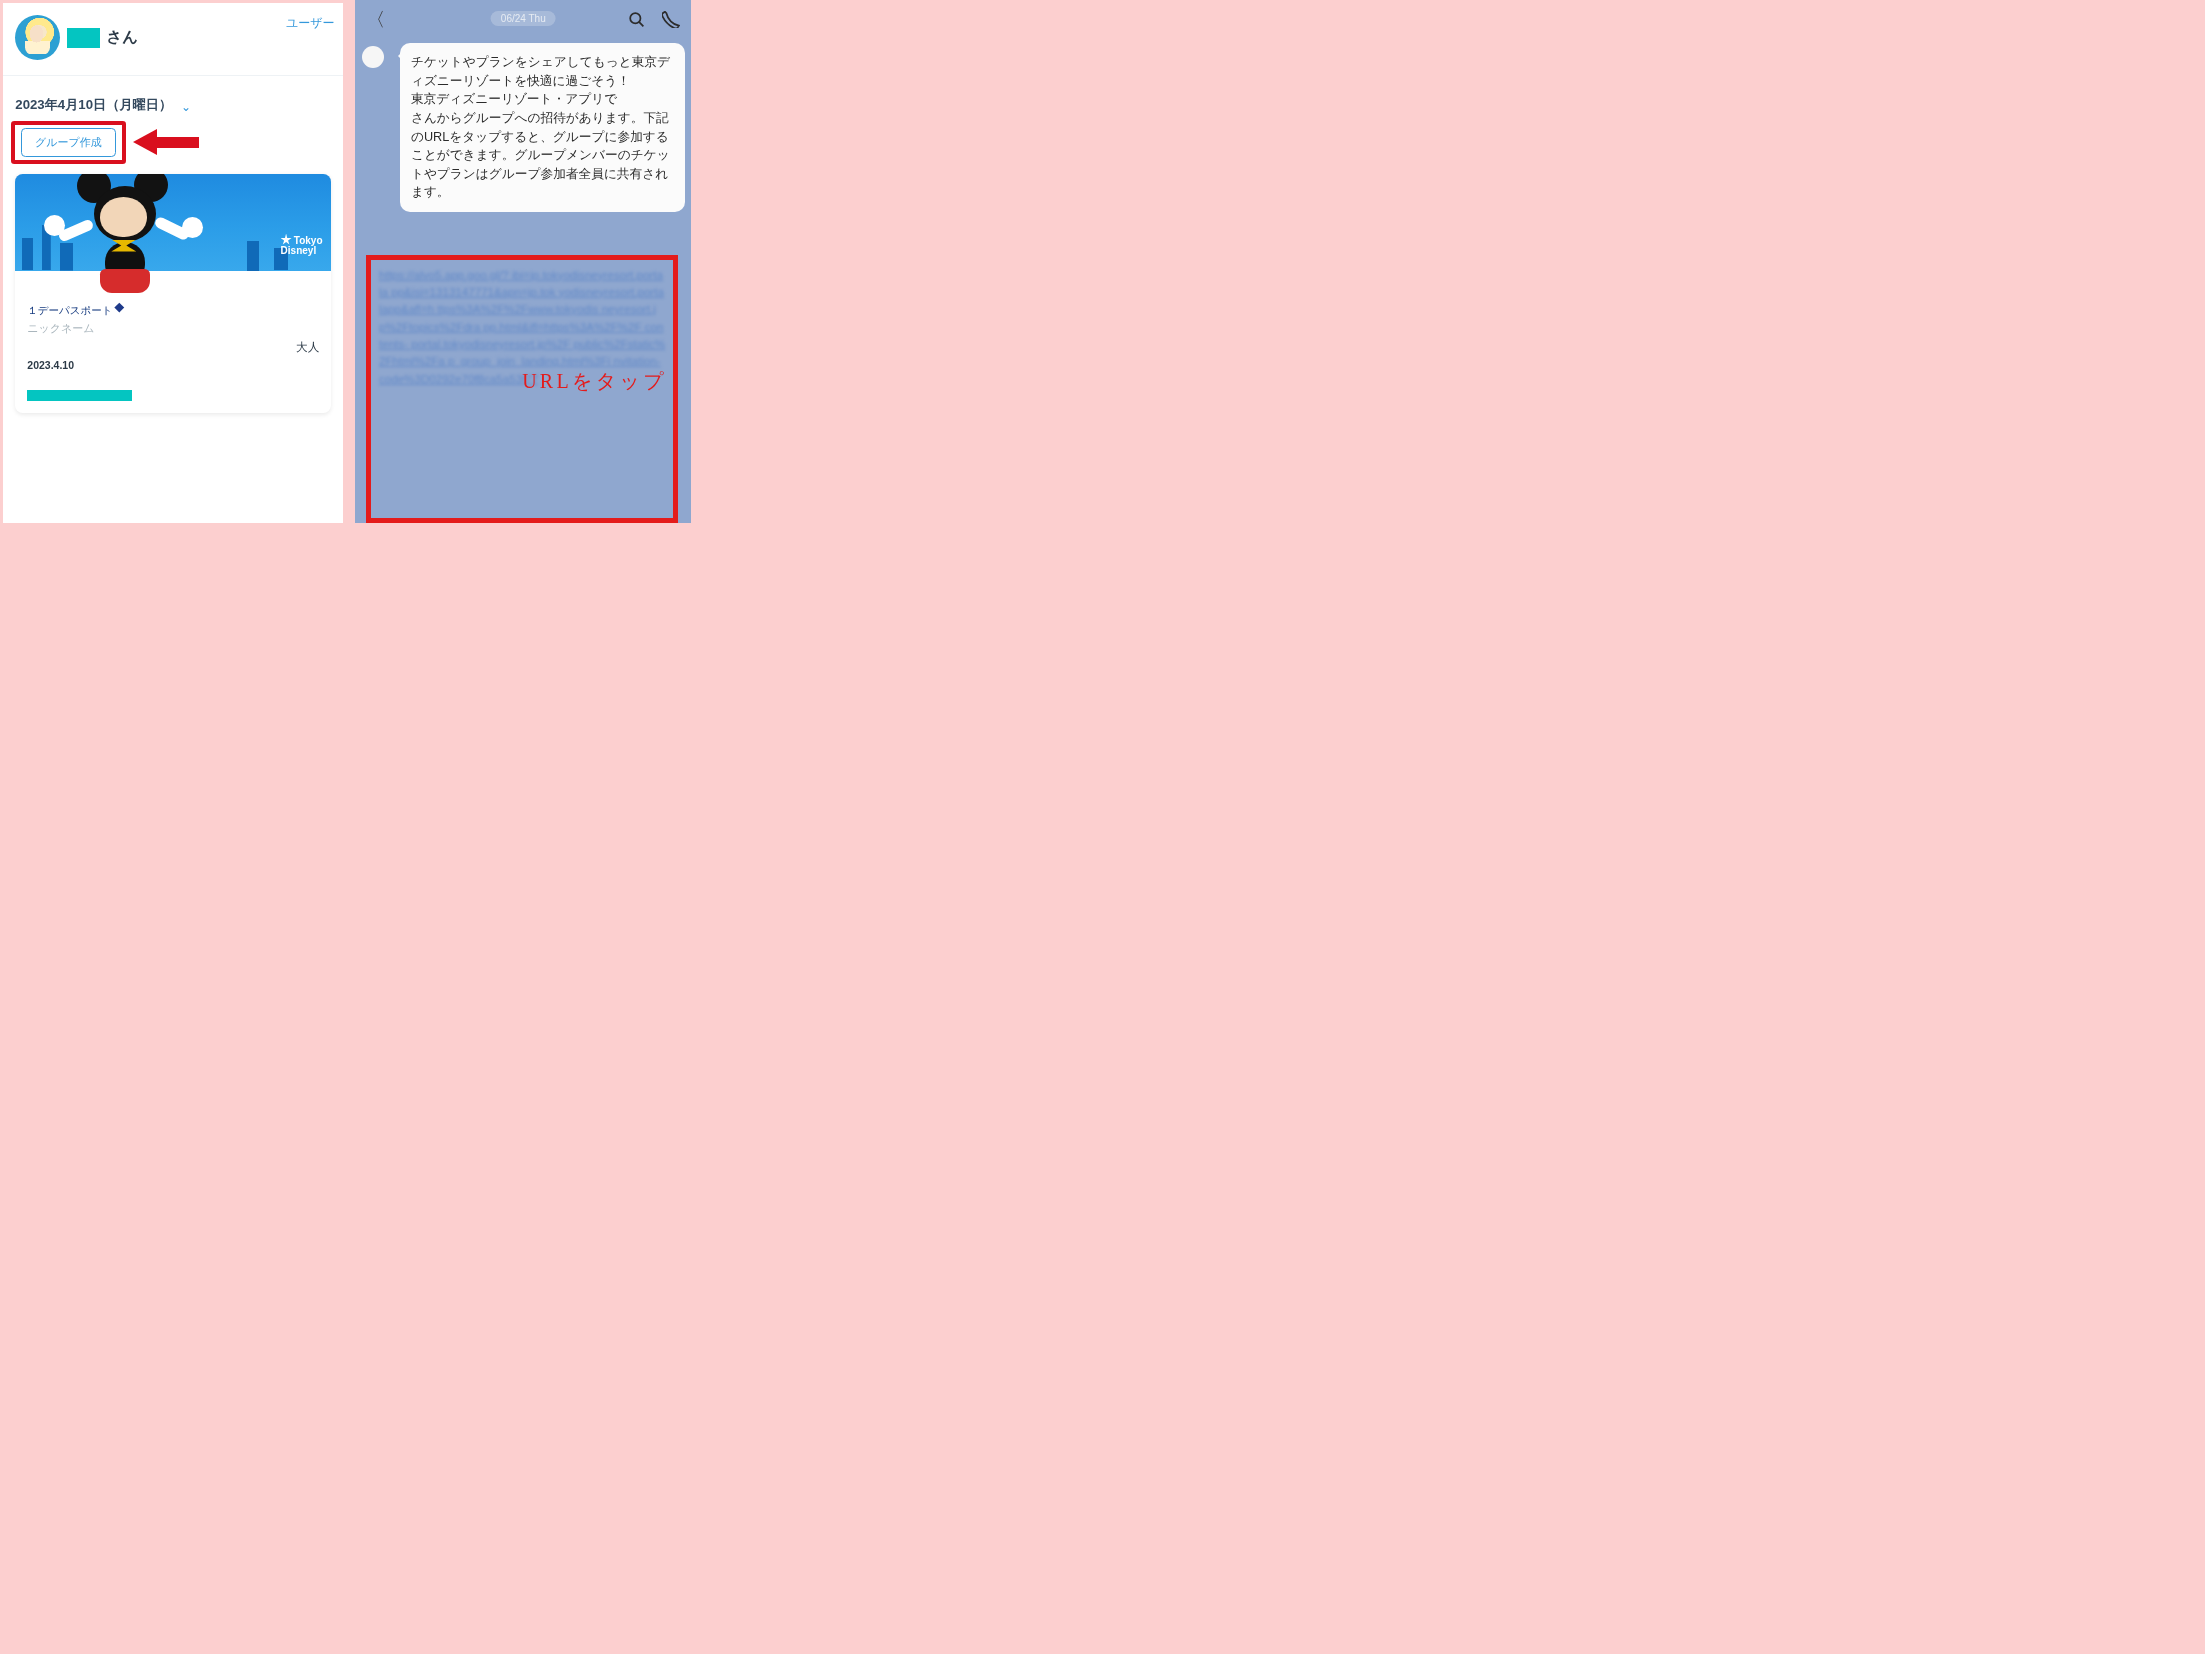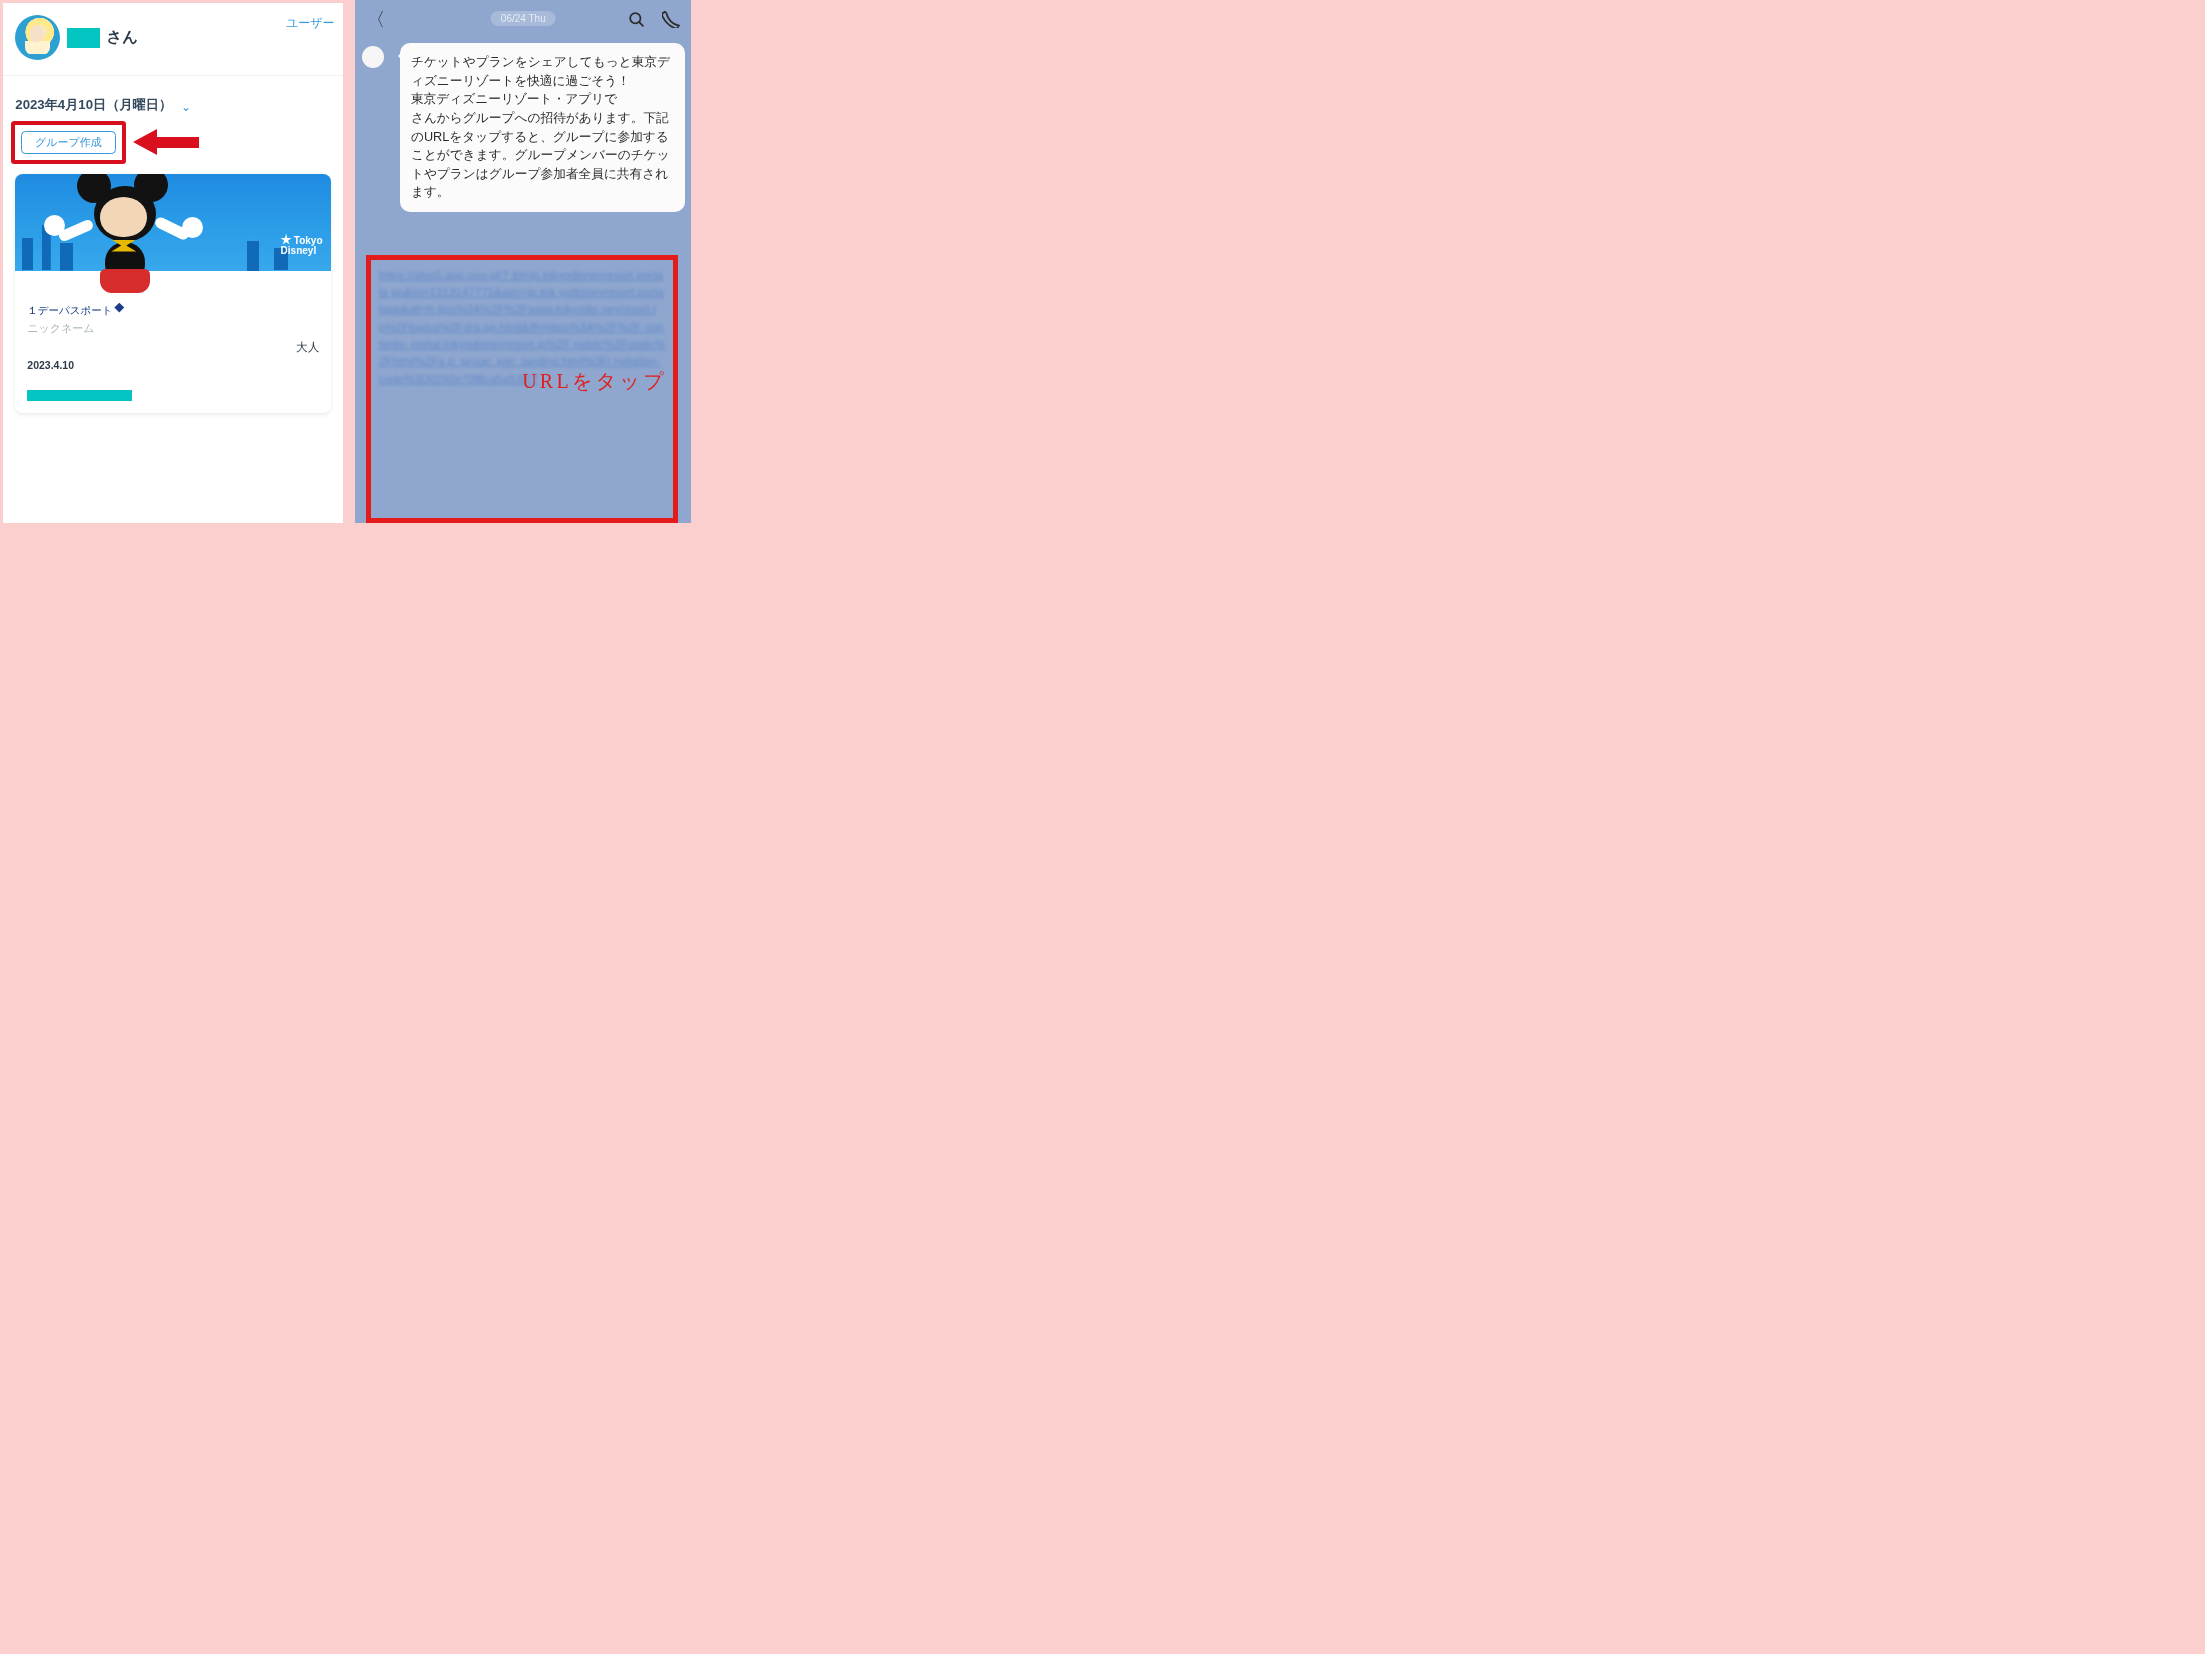--- a/index.html
+++ b/index.html
@@ -60,21 +60,21 @@
 
   .grp-wrap { padding: 4.4px 12px 19px; position: relative; height: 47px; }
   .grp-frame {
     position: absolute; left: 7.7px; top: 0;
     width: 115px; height: 43px;
     border: 4.4px solid #d90f1e; border-radius: 3.3px;
     display: flex; align-items: center; justify-content: center;
     background: #fff;
   }
   .grp-btn {
-    width: 95px; height: 23px;
+    width: 95px; height: 29px;
     border: 1.1px solid #3498db; border-radius: 4.4px;
     display: flex; align-items: center; justify-content: center;
     color: #3498db; font-size: 11px; font-weight: 500;
     background: #fff;
   }
   .arrow {
     position: absolute; left: 130px; top: 12px;
     width: 66px; height: 19px;
   }
   .arrow-stem { position:absolute; left:23px; top:3.9px; width:43px; height:11px; background:#d90f1e; }

